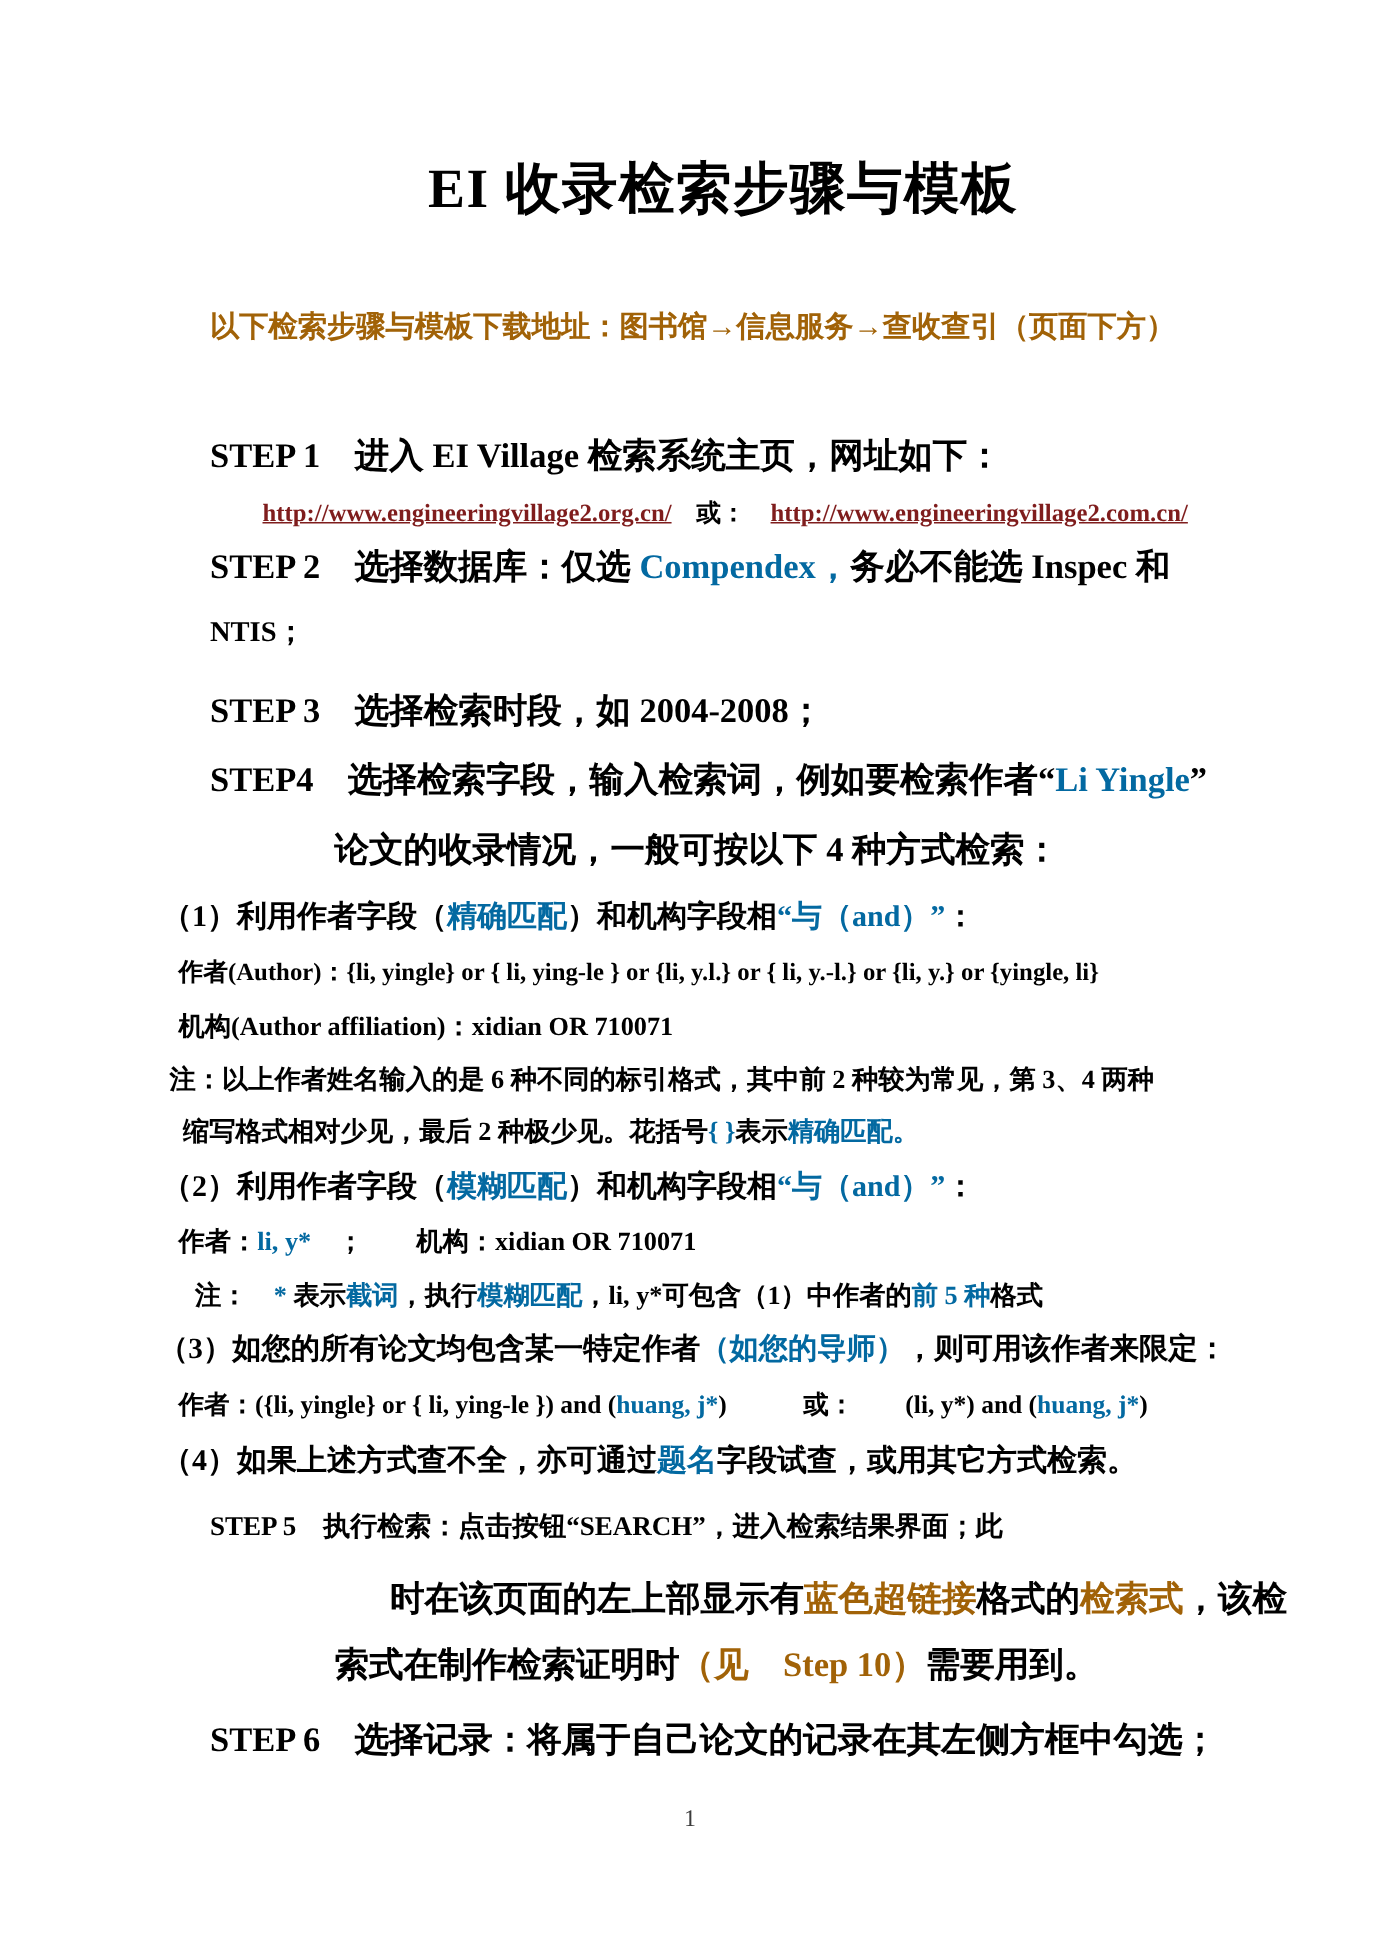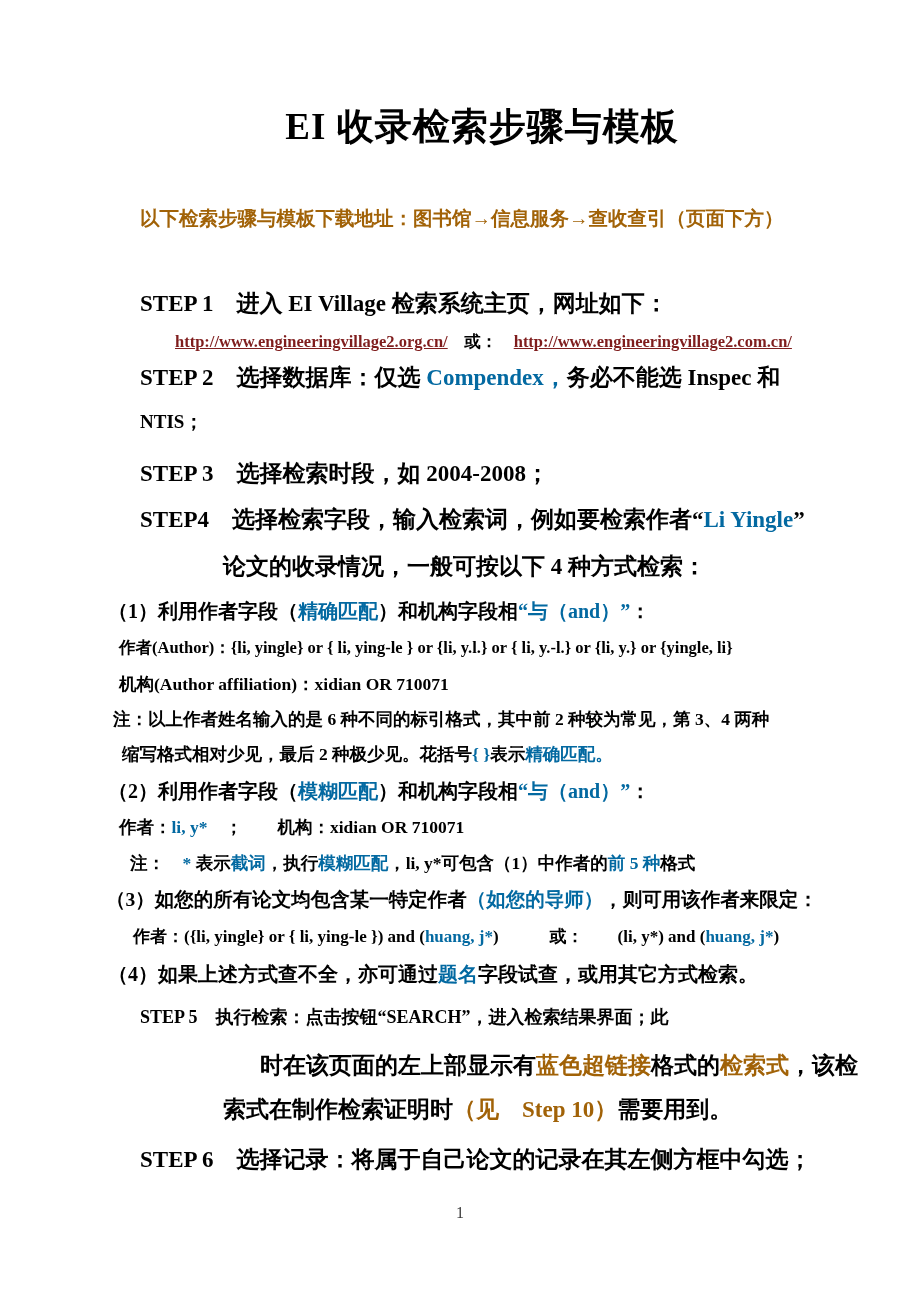--- a/index.html
+++ b/index.html
@@ -25,21 +25,21 @@
   .l-step4b  {top:554px;left:223px;font-size:23px;}
   .l-item1   {top:600px;left:108px;font-size:20px;}
   .l-author1 {top:639px;left:119px;font-size:16.5px;}
   .l-affil1  {top:674px;left:119px;font-size:17.5px;}
   .l-note1a  {top:709px;left:113px;font-size:17.5px;}
   .l-note1b  {top:744px;left:122px;font-size:17.5px;}
   .l-item2   {top:780px;left:108px;font-size:20px;}
   .l-author2 {top:817px;left:119px;font-size:17.5px;}
   .l-note2   {top:853px;left:119px;font-size:17.5px;margin-left:11px;}
   .l-item3   {top:889px;left:106px;font-size:19.5px;}
-  .l-author3 {top:927px;left:119px;font-size:17px;margin-left:14px;}
+  .l-author3 {top:927px;left:119px;font-size:17px;}
   .l-item4   {top:963px;left:108px;font-size:20px;}
   .l-step5a  {top:1007px;left:140px;font-size:18px;}
   .l-step5b  {top:1053px;left:223px;font-size:23px;margin-left:37px;}
   .l-step5c  {top:1097px;left:223px;font-size:23px;}
   .l-step6   {top:1147px;left:140px;font-size:23px;}
   .l-pagenum {top:1204px;left:0;right:0;text-align:center;font-size:16px;font-weight:normal;}
 </style>
 </head>
 <body>
 

